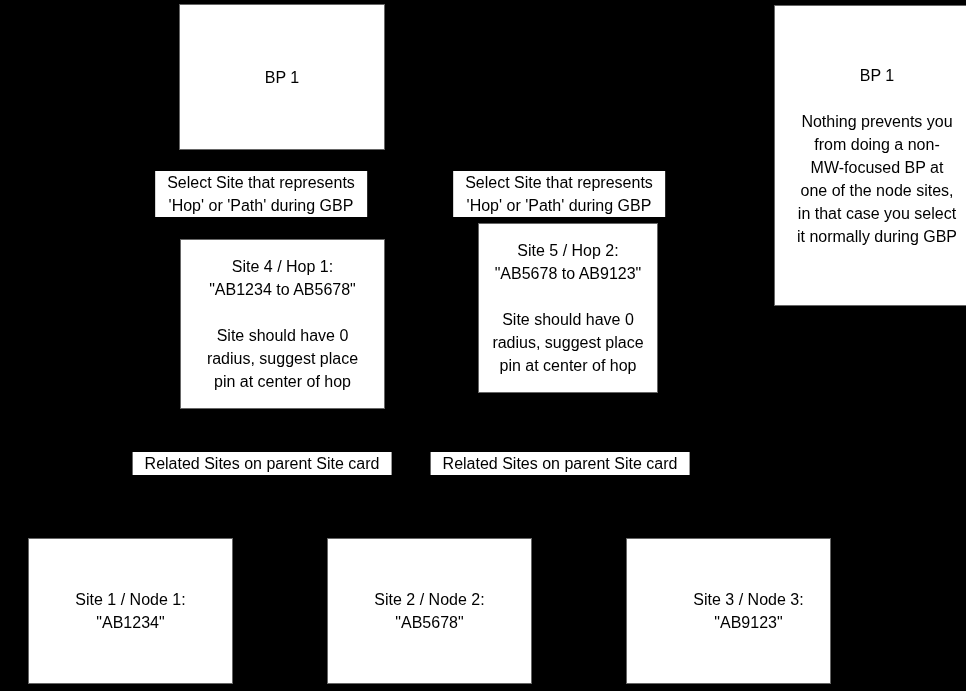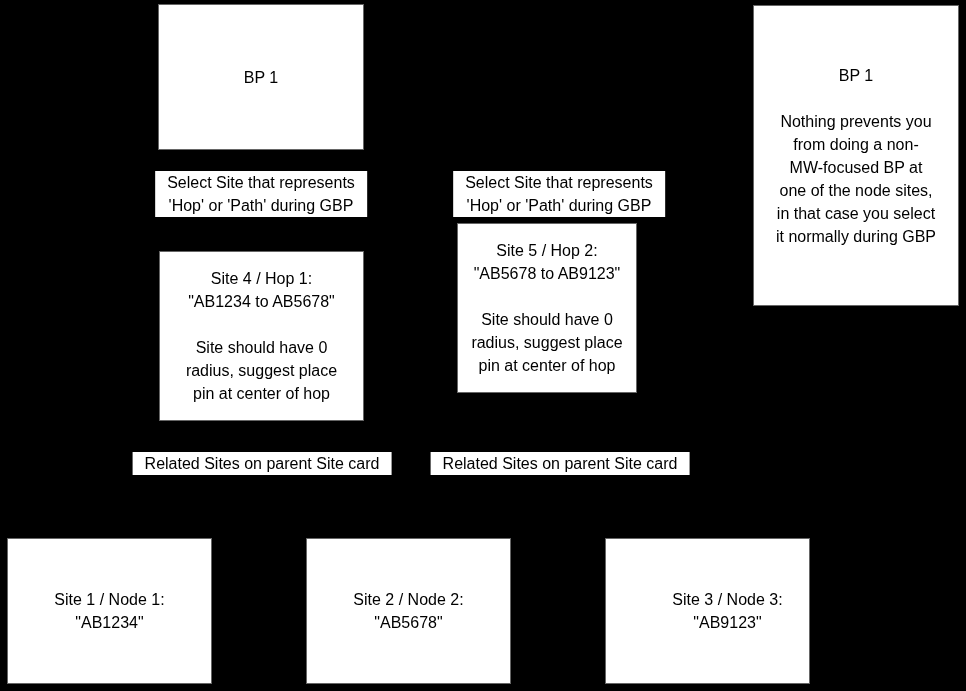--- a/index.html
+++ b/index.html
@@ -22,37 +22,38 @@
     position: absolute;
     background: #ffffff;
     border: 1px solid #666666;
     box-sizing: border-box;
     display: flex;
     align-items: center;
     justify-content: center;
     text-align: center;
     white-space: pre-line;
     padding: 2px;
+    margin-left: 21px;
   }
   .labelstrip {
     position: absolute;
     background: #ffffff;
     display: inline-block;
     transform: translateX(-50%);
     text-align: center;
     white-space: pre-line;
     padding: 0 12px;
   }
   
   #bp1-box        { left: 158px; top: 4px;   width: 206px; height: 146px; }
   #bp2-box        { left: 456px; top: 4px;   width: 205px; height: 147px; }
   #bp1-note-box   { left: 753px; top: 5px;   width: 206px; height: 301px; }
   #select-label-1 { left: 261px; top: 171px; }
   #select-label-2 { left: 559px; top: 171px; }
-  #hop-box-1      { left: 159px; top: 251px; width: 205px; height: 170px; }
+  #hop-box-1      { left: 159px; top: 239px; width: 205px; height: 170px; }
   #hop-box-2      { left: 457px; top: 223px; width: 180px; height: 170px; text-align: center; }
   #related-label-1{ left: 262px; top: 452px; }
   #related-label-2{ left: 560px; top: 452px; }
   #node-box-1     { left: 7px;   top: 538px; width: 205px; height: 146px; }
   #node-box-2     { left: 306px; top: 538px; width: 205px; height: 146px; }
   #node-box-3     { left: 605px; top: 538px; width: 205px; height: 146px; padding-left: 42px; }
 </style>
 </head>
 <body>
 

